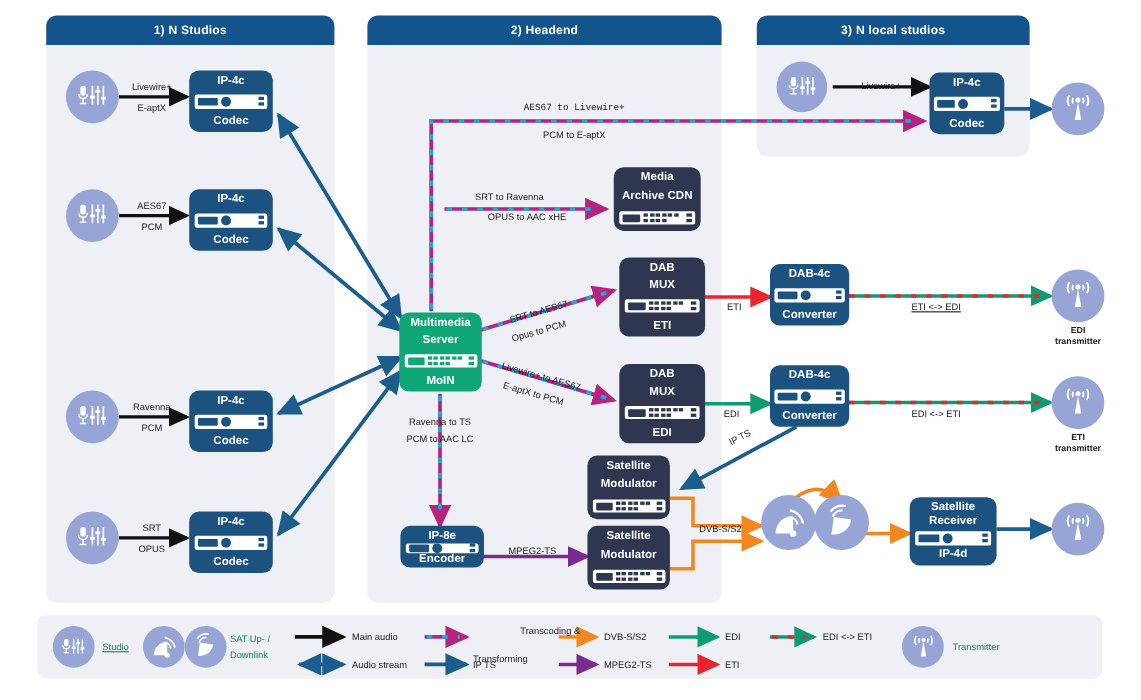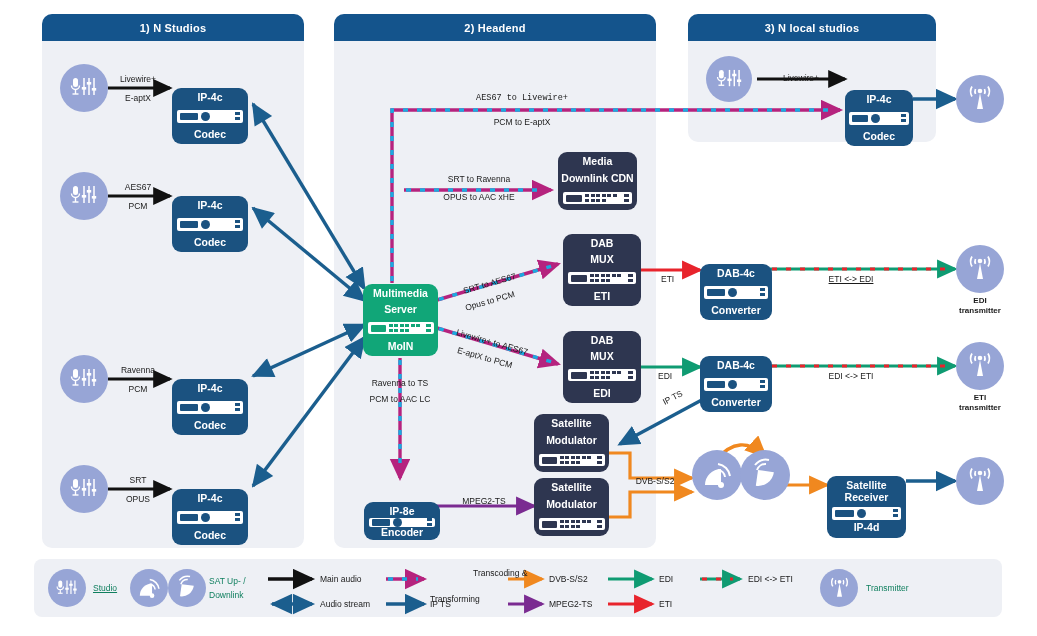--- a/index.html
+++ b/index.html
@@ -7,21 +7,21 @@
        font-family:"Liberation Sans","DejaVu Sans",sans-serif;}
 
   .panel{position:absolute;background:#eef0f5;border-radius:10px;}
   .panel-head{position:absolute;background:#14548c;border-radius:10px 10px 0 0;
       color:#fff;font-weight:bold;font-size:11px;display:flex;align-items:center;
       justify-content:center;letter-spacing:.2px;}
 
   .dev{position:absolute;border-radius:9px;color:#fff;display:flex;
        flex-direction:column;align-items:center;justify-content:space-between;
        font-weight:bold;text-align:center;box-sizing:border-box;}
-  .dev.blue{background:#1b5280;margin-top:24px;}
+  .dev.blue{background:#1b5280;}
   .dev.navy{background:#2e3650;}
   .dev.green{background:#11a678;}
   .dev .t{font-size:10.5px;line-height:11.5px;padding-top:4px;width:100%;}
   .dev .b{font-size:10.5px;line-height:11.5px;padding-bottom:4px;width:100%;}
   .dev .strip{width:88%;height:13px;background:#fff;border-radius:2px;
       display:flex;align-items:center;gap:3px;padding:0 3px;box-sizing:border-box;}
   .strip .bar{width:30%;height:7px;background:#1b5280;border-radius:1px;}
   .dev.navy .strip .bar{background:#2e3650;}
   .dev.green .strip .bar{background:#11a678;}
   .strip .dots{display:flex;flex-wrap:wrap;width:34px;gap:1.5px;}
@@ -312,21 +312,21 @@
     <span class="end">
         <i></i>
         <i></i>
       </span>
   </div>
   <div class="b">MoIN</div>
 </div>
 
 <div class="dev navy" style="left:558px;top:152px;width:79px;height:58px;">
   <div class="t">Media</div>
-  <div style="font-size:10.5px;line-height:11.5px;margin-top:-2px;">Downlink CDN</div>
+  <div style="font-size:10.5px;line-height:11.5px;margin-top:-2px;">Archive CDN</div>
   <div class="strip" style="height:12px;margin-bottom:6px;">
     <span class="bar" style="width:26%"></span>
     <span class="dots">
         <i></i>
         <i></i>
         <i></i>
         <i></i>
         <i></i>
         <i></i>
         <i></i>
@@ -542,21 +542,21 @@
       <circle cx="15" cy="7" r="2.3" fill="#fff"></circle>
     <path d="M10.5 5 a6 6 0 0 0 0 5" stroke="#fff" stroke-width="1.7" fill="none"></path>
       <path d="M19.5 5 a6 6 0 0 1 0 5" stroke="#fff" stroke-width="1.7" fill="none"></path>
     <path d="M7 2.5 a10 10 0 0 0 0 10" stroke="#fff" stroke-width="1.7" fill="none"></path>
       <path d="M23 2.5 a10 10 0 0 1 0 10" stroke="#fff" stroke-width="1.7" fill="none"></path>
   </svg>
 </div>
 
 <div class="lbl c" style="left:452px;top:93px;width:140px;font-family:Liberation Mono, monospace;">AES67 to Livewire+</div>
 <div class="lbl c" style="left:452px;top:117px;width:140px;">PCM to E-aptX</div>
-<div class="lbl c" style="left:418px;top:174px;width:122px;text-align:center;">SRT to Ravenna</div>
+<div class="lbl c" style="left:402px;top:174px;width:122px;text-align:center;">SRT to Ravenna</div>
 <div class="lbl c" style="left:418px;top:192px;width:122px;">OPUS to AAC xHE</div>
 
 <div class="lbl rot" style="left:462px;top:286px;transform:rotate(-16deg);">SRT to AES67</div>
 <div class="lbl rot" style="left:464px;top:303px;transform:rotate(-16deg);">Opus to PCM</div>
 <div class="lbl rot" style="left:458px;top:327px;transform:rotate(16deg);">Livewire+ to AES67</div>
 <div class="lbl rot" style="left:459px;top:345px;transform:rotate(16deg);">E-aptX to PCM</div>
 
 <div class="lbl c" style="left:345px;top:378px;width:110px;">Ravenna to TS</div>
 <div class="lbl c" style="left:345px;top:394px;width:110px;">PCM to AAC LC</div>
 

